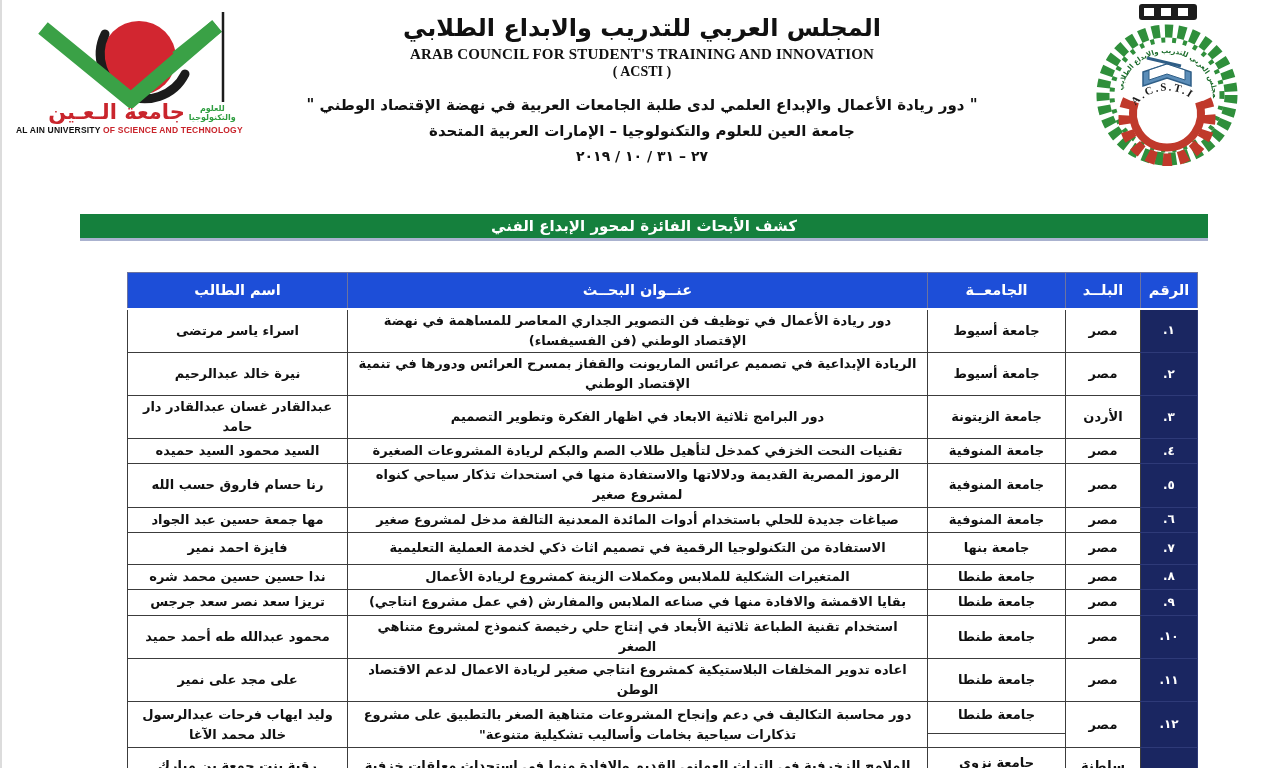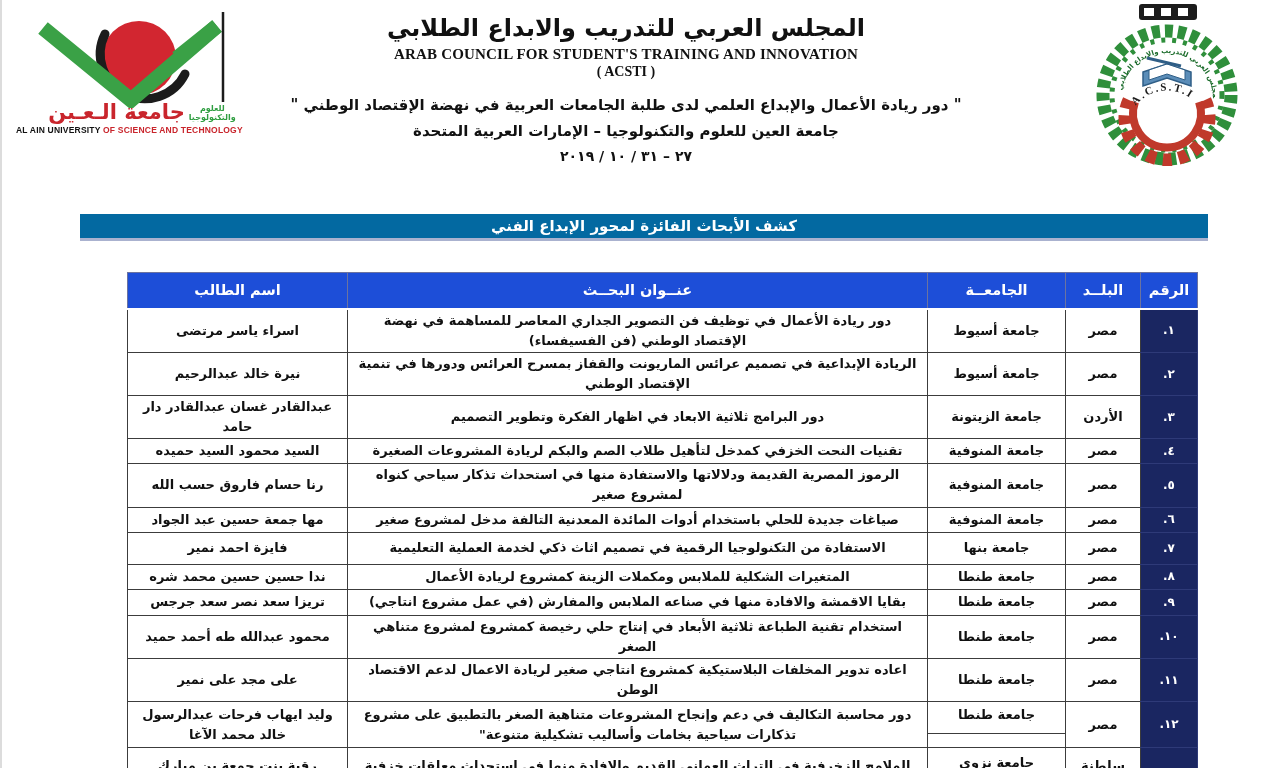--- a/index.html
+++ b/index.html
@@ -4,21 +4,21 @@
 <style>
   * { margin:0; padding:0; box-sizing:border-box; }
   html,body { background:#e9e9e9; }
   .page {
     position:relative; width:1280px; height:768px; background:#ffffff;
     font-family:"DejaVu Sans", sans-serif; overflow:hidden;
     border-left:2px solid #dcdcdc;
   }
 
   
-  .header-center { position:absolute; left:259px; top:14px; width:730px; text-align:center; }
+  .header-center { position:absolute; left:275px; top:14px; width:730px; text-align:center; }
   .council-ar { font-size:24px; font-weight:bold; color:#111; direction:rtl; }
   .council-en { font-family:"Liberation Serif", serif; font-size:15px; font-weight:bold; color:#111; margin-top:4px; letter-spacing:.2px; }
   .acronym    { font-family:"Liberation Serif", serif; font-size:14px; font-weight:bold; color:#111; margin-top:1px; }
   .event-block { margin-top:12px; direction:rtl; }
   .event-line { font-size:15px; font-weight:bold; color:#111; line-height:1.75; }
   .event-date { font-size:14px; font-weight:bold; color:#111; line-height:1.6; }
 
   
   .logo-left { position:absolute; left:14px; top:6px; width:252px; }
   .logo-left .mark { display:block; margin:0 auto; }
@@ -27,21 +27,21 @@
   .uni-name-small { color:#2f9e41; font-size:8px; font-weight:bold; line-height:1.1; text-align:center; }
   .uni-en { text-align:left; font-family:Liberation Sans, sans-serif; font-size:8.5px; font-weight:bold; margin-top:2px; letter-spacing:.2px; }
   .uni-en .black { color:#111; } .uni-en .red { color:#c9252c; }
 
   
   .logo-right { position:absolute; left:1075px; top:0px; width:180px; }
 
   
   .banner {
     position:absolute; left:78px; top:214px; width:1128px; height:27px;
-    background:#0369a1; border-bottom:3px solid #aab2cf;
+    background:#15803d; border-bottom:3px solid #aab2cf;
     display:flex; align-items:center; justify-content:center;
     color:#ffffff; font-size:15px; font-weight:bold; direction:rtl;
   }
 
   
   .table-wrap { position:absolute; left:125px; top:272px; width:1070px; }
   table.results {
     width:1070px; border-collapse:collapse; table-layout:fixed; direction:rtl;
     font-weight:bold; font-size:13px; color:#111;
   }
@@ -215,21 +215,21 @@
     <td class="c-num">٩.</td>
     <td class="c-country">مصر</td>
     <td class="c-uni">جامعة طنطا</td>
     <td class="c-title">بقايا الاقمشة والافادة منها في صناعه الملابس والمفارش (في عمل مشروع انتاجي)</td>
     <td class="c-student">تريزا سعد نصر سعد جرجس</td>
   </tr>
           <tr style="height: 25px;">
     <td class="c-num">١٠.</td>
     <td class="c-country">مصر</td>
     <td class="c-uni">جامعة طنطا</td>
-    <td class="c-title">استخدام تقنية الطباعة ثلاثية الأبعاد في إنتاج حلي رخيصة كمشروع لمشروع متناهي الصغر</td>
+    <td class="c-title">استخدام تقنية الطباعة ثلاثية الأبعاد في إنتاج حلي رخيصة كنموذج لمشروع متناهي الصغر</td>
     <td class="c-student">محمود عبدالله طه أحمد حميد</td>
   </tr>
           <tr style="height: 25px;">
     <td class="c-num">١١.</td>
     <td class="c-country">مصر</td>
     <td class="c-uni">جامعة طنطا</td>
     <td class="c-title">اعاده تدوير المخلفات البلاستيكية كمشروع انتاجي صغير لريادة الاعمال لدعم الاقتصاد الوطن</td>
     <td class="c-student">على مجد على نمير</td>
   </tr>
           <tr style="height: 46px;">

